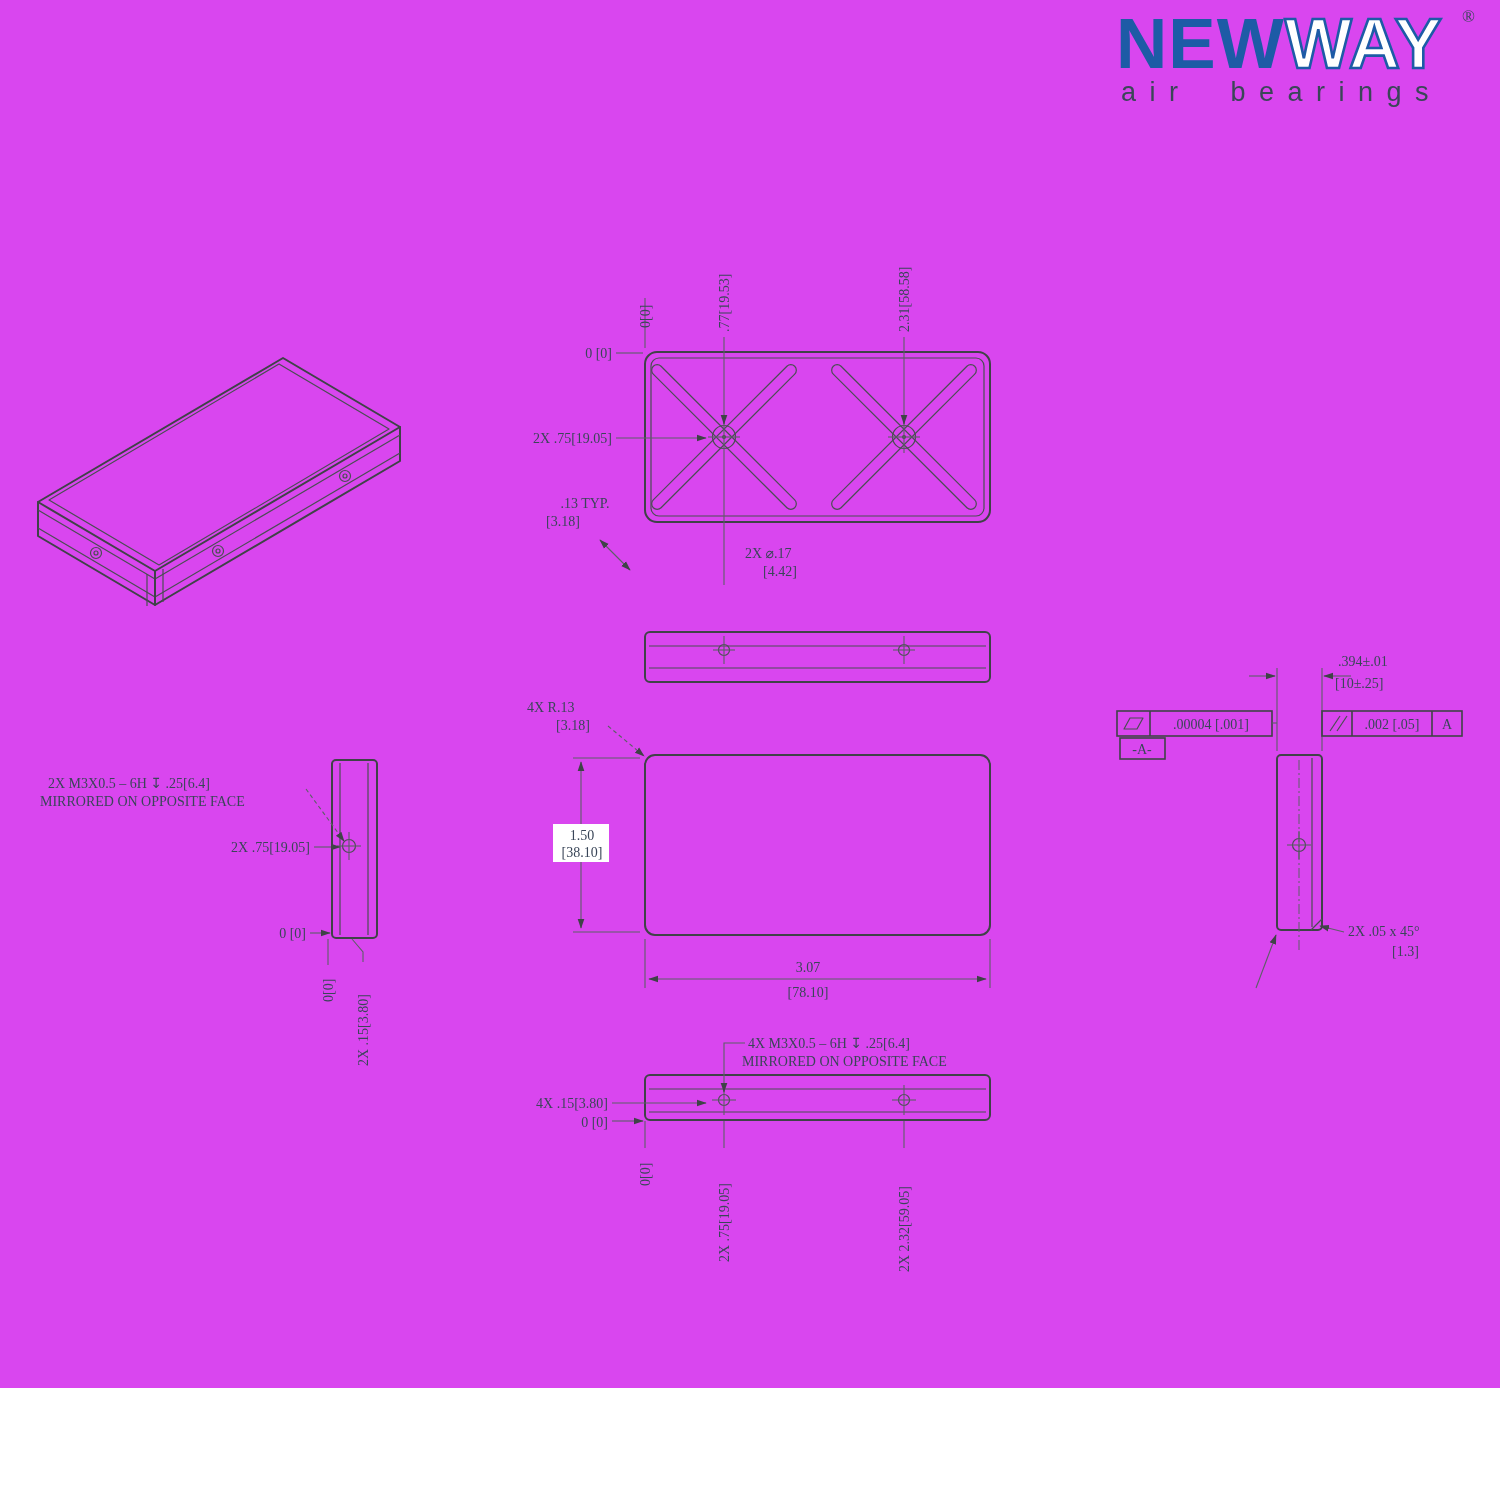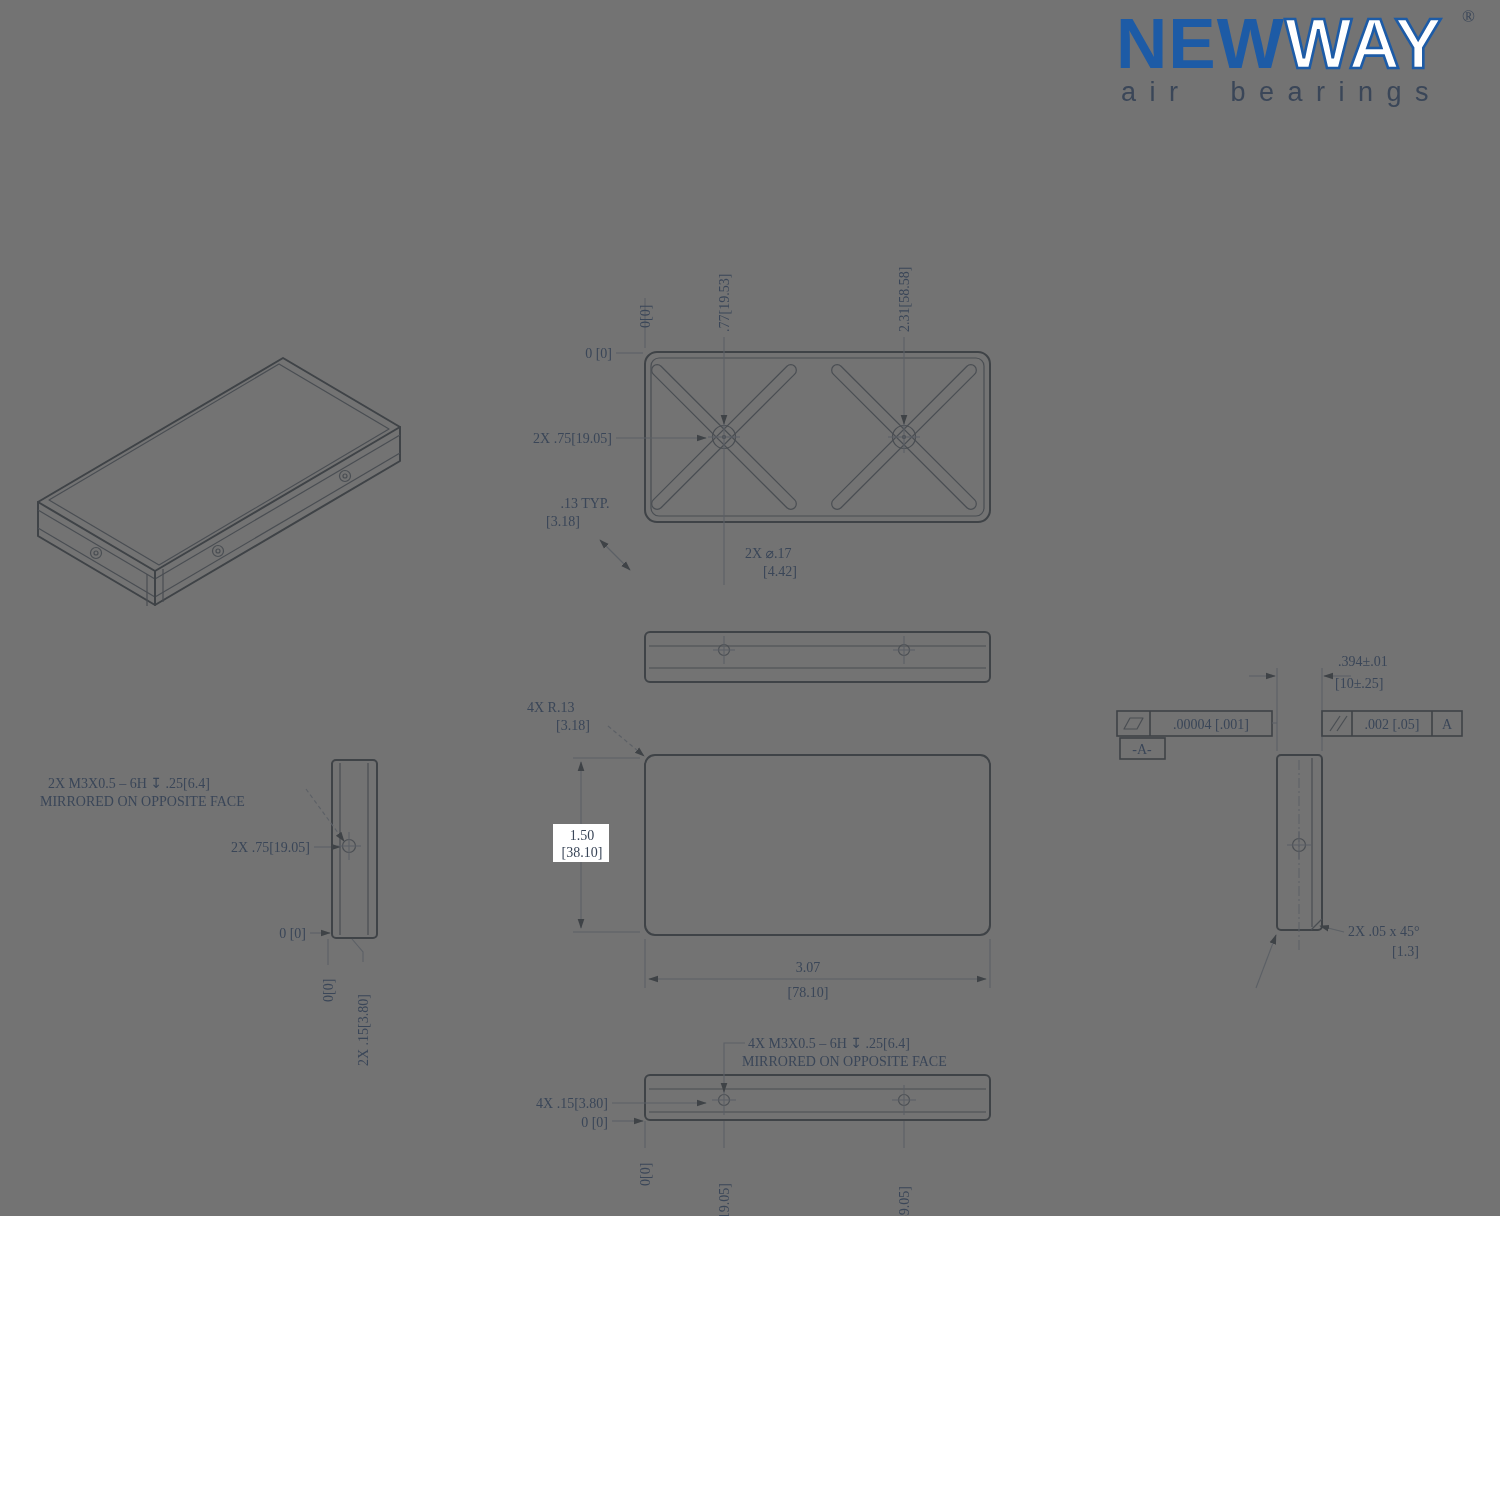--- a/index.html
+++ b/index.html
@@ -1,16 +1,16 @@
 <!DOCTYPE html>
 <html><head>
 <meta charset="utf-8">
 <style>
   html,body{margin:0;padding:0;background:#ffffff;}
-  #stage{position:relative;width:1500px;height:1216px;background:#737373;overflow:hidden;
+  #stage{position:relative;width:1500px;height:1388px;background:#d946ef;overflow:hidden;
          font-family:"Liberation Serif", serif;}
   svg text{font-family:"Liberation Serif", serif;fill:#3a4658;}
   .ol{fill:none;stroke:#3f4347;stroke-width:2;stroke-linejoin:round;stroke-linecap:round;}
   .ol1{fill:none;stroke:#4a4e53;stroke-width:1.2;stroke-linejoin:round;}
   .dl{fill:none;stroke:#5c6066;stroke-width:1.1;}
   .dsh{stroke-dasharray:4 3;}
   .cl{fill:none;stroke:#5c6066;stroke-width:1;stroke-dasharray:10 3 2 3;}
   .t{font-size:14px;}
   .tc{text-anchor:middle;}
   .te{text-anchor:end;}

